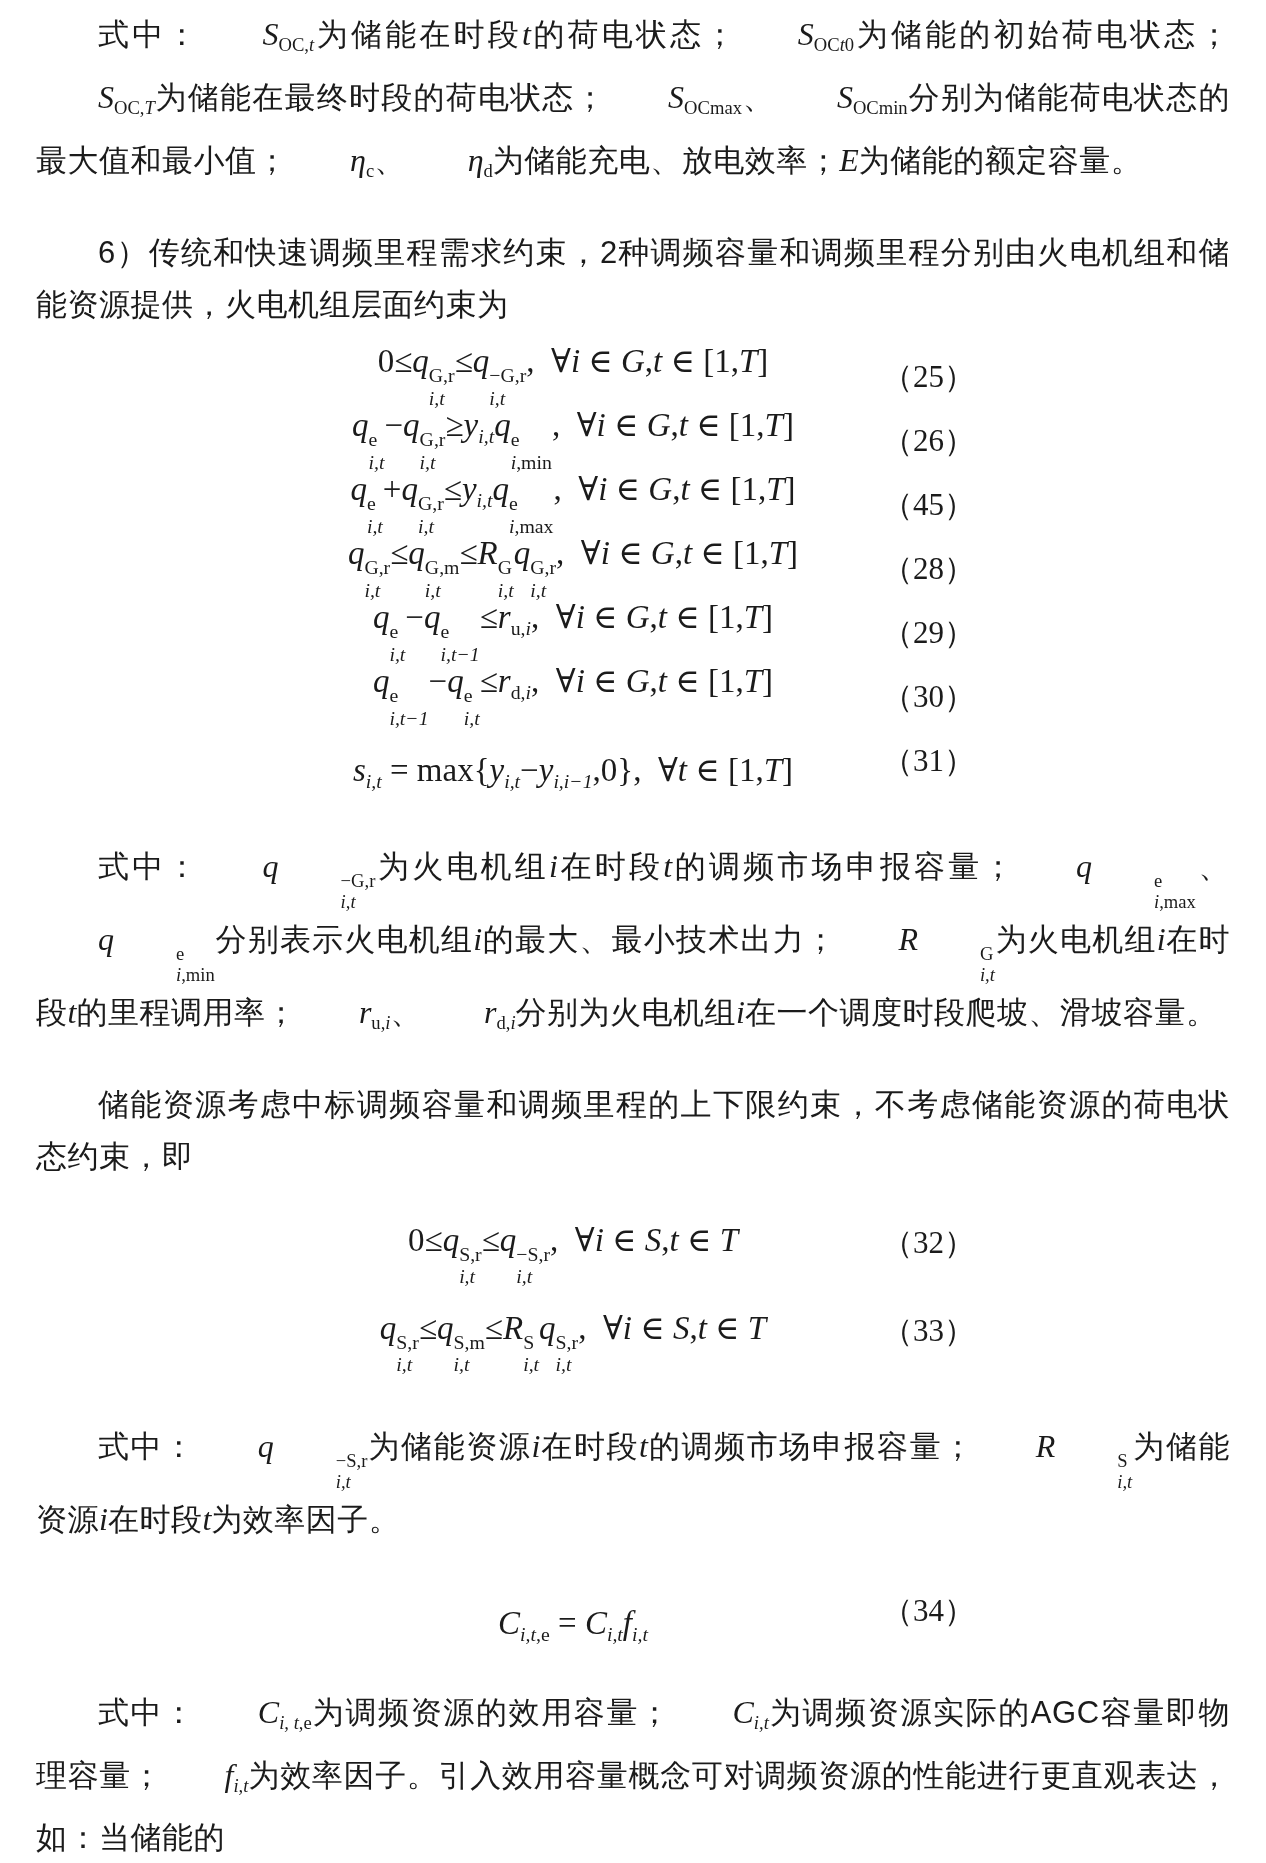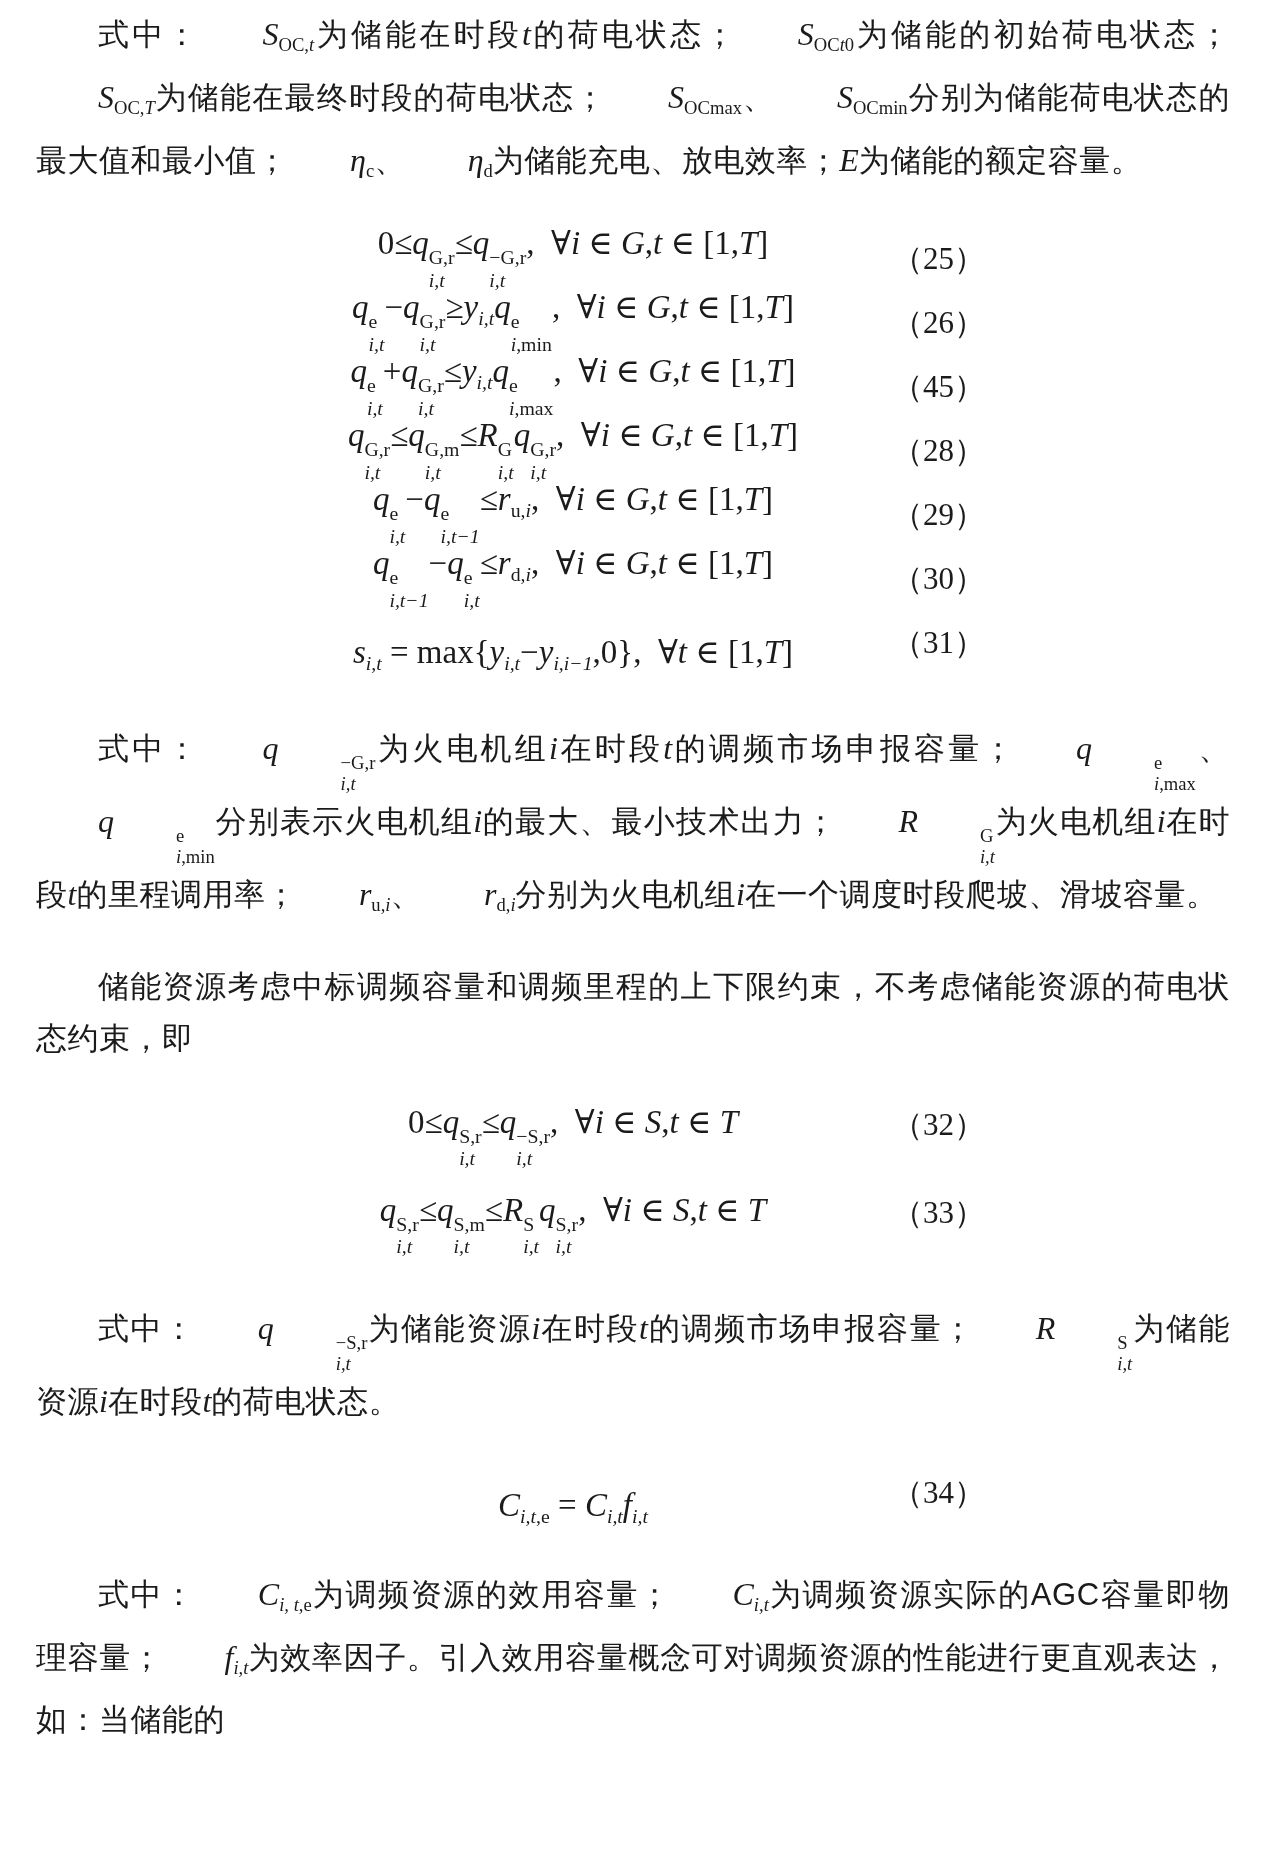--- a/index.html
+++ b/index.html
@@ -39,32 +39,33 @@
   .eq-group2{margin:16px 0 44px 0;}
   .eq-group3{margin:14px 0 40px 0;}
   .eq-row{
     position:relative;display:flex;justify-content:center;align-items:flex-end;
     height:64px;padding-right:120px;font-size:33px;
   }
   .eq-group2 .eq-row{height:88px;}
   .eq-group3 .eq-row{height:70px;}
   .eq-body{display:inline-block;white-space:pre;}
   .eq-num{
-    position:absolute;right:245px;top:50%;transform:translateY(-50%);
+    position:absolute;right:255px;top:50%;transform:translateY(-50%);
     font-family:"Liberation Serif","DejaVu Serif",serif;
     font-size:31px;white-space:nowrap;
   }
 </style>
 </head>
 <body>
 
 <div class="page">
 
   <p class="para indent"><span class="cn">式中：</span><span class="msc"><span class="mi mb">S</span><span class="subonly"><span class="mr">OC,</span><span class="mi">t</span></span></span><span class="cn">为储能在时段</span><span class="mi">t</span><span class="cn">的荷电状态；</span><span class="msc"><span class="mi mb">S</span><span class="subonly"><span class="mr">OC</span><span class="mi">t</span><span class="mr">0</span></span></span><span class="cn">为储能的初始荷电状态；</span><span class="msc"><span class="mi mb">S</span><span class="subonly"><span class="mr">OC,</span><span class="mi">T</span></span></span><span class="cn">为储能在最终时段的荷电状态；</span><span class="msc"><span class="mi mb">S</span><span class="subonly"><span class="mr">OCmax</span></span></span><span class="cn">、</span><span class="msc"><span class="mi mb">S</span><span class="subonly"><span class="mr">OCmin</span></span></span><span class="cn">分别为储能荷电状态的最大值和最小值；</span><span class="msc"><span class="mi mb">η</span><span class="subonly"><span class="mr">c</span></span></span><span class="cn">、</span><span class="msc"><span class="mi mb">η</span><span class="subonly"><span class="mr">d</span></span></span><span class="cn">为储能充电、放电效率；</span><span class="mi">E</span><span class="cn">为储能的额定容量。</span></p>
 
+  <p class="para indent tight"><span class="cn">6）传统和快速调频里程需求约束，2种调频容量和调频里程分别由火电机组和储能资源提供，火电机组层面约束为</span></p>
 
   <div class="eq-group">
     <div class="eq-row">
       <span class="eq-body"><span class="mr">0≤</span><span class="msc"><span class="mi mb">q</span><span class="stack">
               <span class="srow"><span class="mr">G,r</span></span>
               <span class="srow"><span class="mi">i,t</span></span>
             </span></span><span class="mr">≤</span><span class="msc"><span class="mi mb">q</span><span class="stack">
               <span class="srow"><span class="mr">−G,r</span></span>
               <span class="srow"><span class="mi">i,t</span></span>
             </span></span><span class="mr">,  ∀</span><span class="mi">i</span><span class="mr"> ∈ </span><span class="mi">G</span><span class="mr">,</span><span class="mi">t</span><span class="mr"> ∈ [1,</span><span class="mi">T</span><span class="mr">]</span></span>
@@ -182,21 +183,21 @@
       <span class="eq-num">（33）</span>
     </div>
   </div>
 
   <p class="para indent"><span class="cn">式中：</span><span class="msc"><span class="mi mb">q</span><span class="stack">
           <span class="srow"><span class="mr">−S,r</span></span>
           <span class="srow"><span class="mi">i,t</span></span>
         </span></span><span class="cn">为储能资源</span><span class="mi">i</span><span class="cn">在时段</span><span class="mi">t</span><span class="cn">的调频市场申报容量；</span><span class="msc"><span class="mi mb">R</span><span class="stack">
           <span class="srow"><span class="mr">S</span></span>
           <span class="srow"><span class="mi">i,t</span></span>
-        </span></span><span class="cn">为储能资源</span><span class="mi">i</span><span class="cn">在时段</span><span class="mi">t</span><span class="cn">的荷电状态。</span></p>
+        </span></span><span class="cn">为储能资源</span><span class="mi">i</span><span class="cn">在时段</span><span class="mi">t</span><span class="cn">为效率因子。</span></p>
 
 
   <div class="eq-group eq-group3">
     <div class="eq-row">
       <span class="eq-body"><span class="msc"><span class="mi mb">C</span><span class="subonly"><span class="mi">i,t</span><span class="mr">,e</span></span></span><span class="mr"> = </span><span class="msc"><span class="mi mb">C</span><span class="subonly"><span class="mi">i,t</span></span></span><span class="msc"><span class="mi mb">f</span><span class="subonly"><span class="mi">i,t</span></span></span></span>
       <span class="eq-num">（34）</span>
     </div>
   </div>
 
   <p class="para indent"><span class="cn">式中：</span><span class="msc"><span class="mi mb">C</span><span class="subonly"><span class="mi">i, t</span><span class="mr">,e</span></span></span><span class="cn">为调频资源的效用容量；</span><span class="msc"><span class="mi mb">C</span><span class="subonly"><span class="mi">i,t</span></span></span><span class="cn">为调频资源实际的AGC容量即物理容量；</span><span class="msc"><span class="mi mb">f</span><span class="subonly"><span class="mi">i,t</span></span></span><span class="cn">为效率因子。引入效用容量概念可对调频资源的性能进行更直观表达，如：当储能的</span></p>

